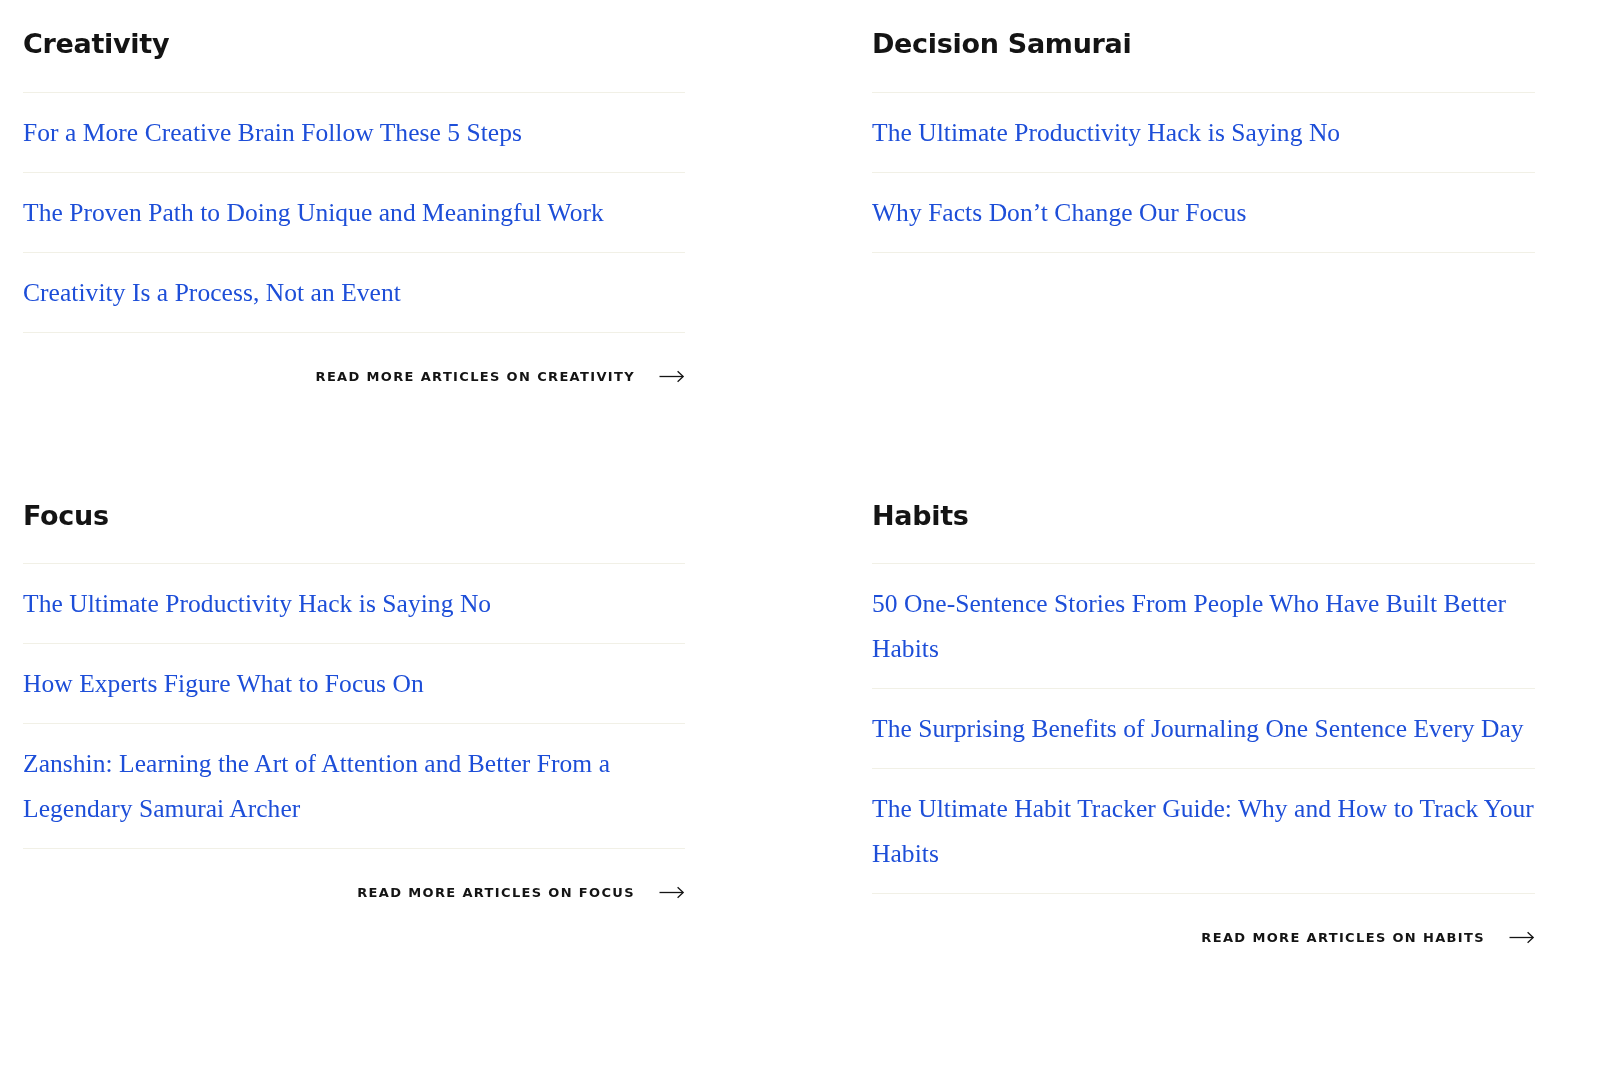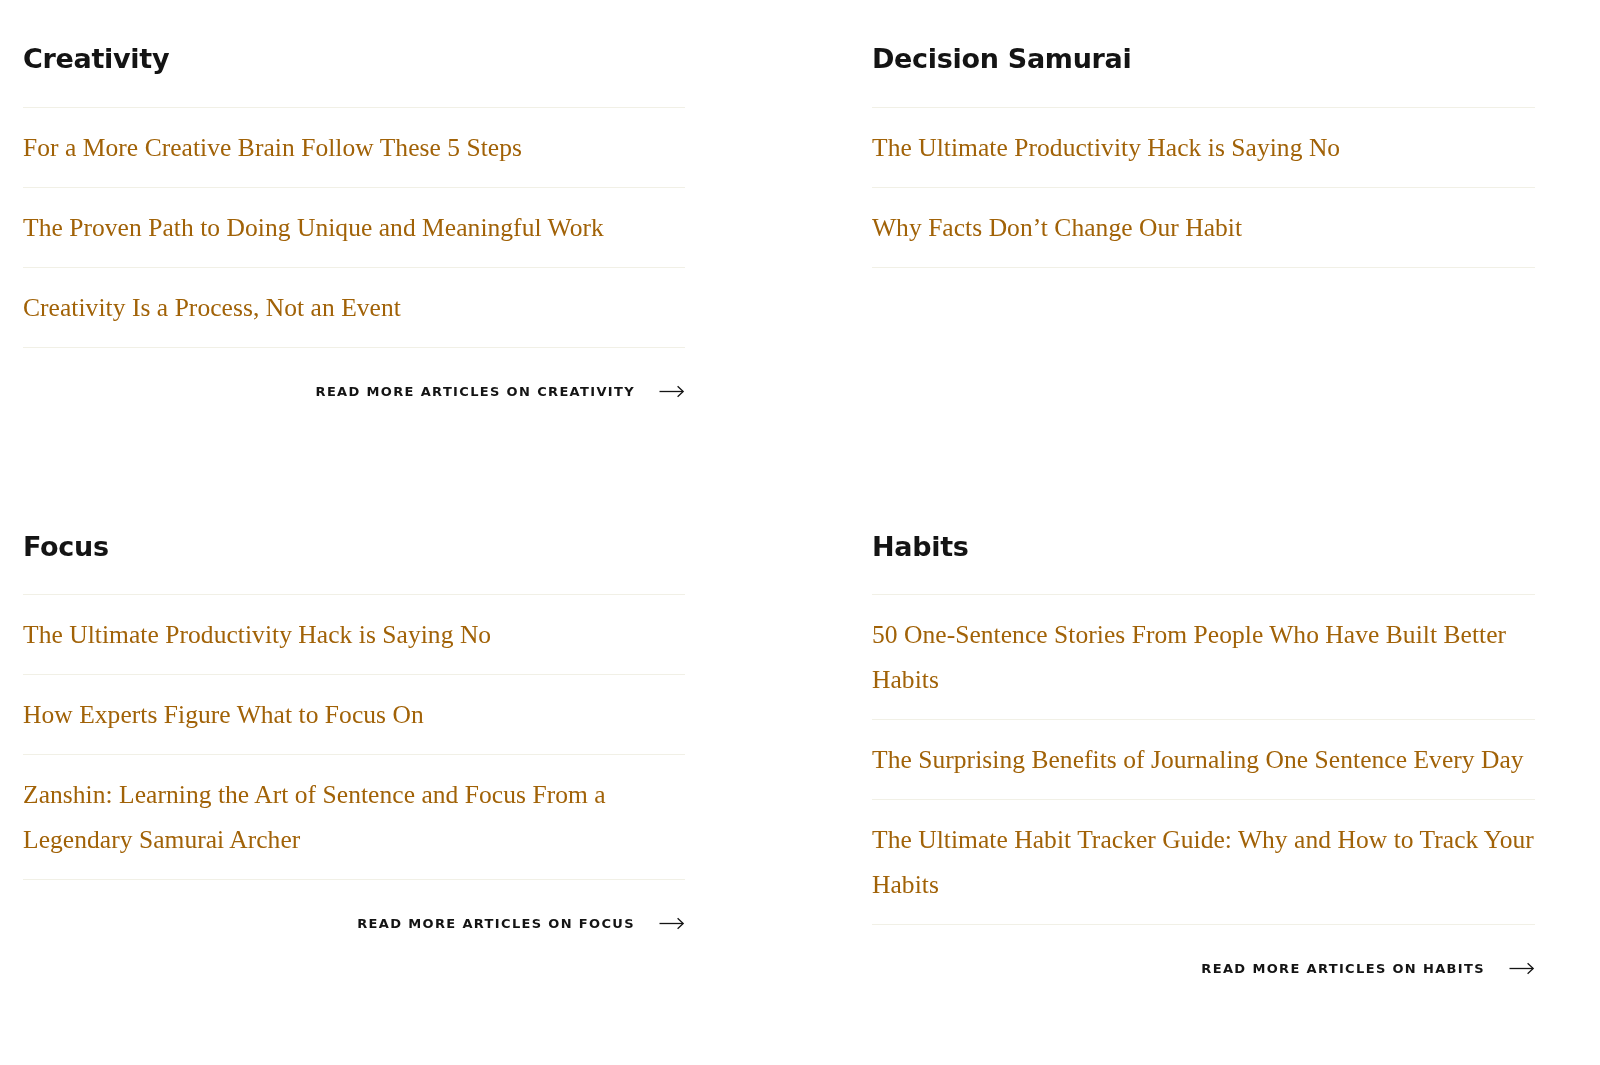--- a/index.html
+++ b/index.html
@@ -21,22 +21,21 @@
     height: 1065px;
     box-sizing: border-box;
     padding: 0 23px 0 23px;
     position: relative;
   }
 
   .grid {
     display: grid;
     grid-template-columns: 662px 187px 663px;
     grid-template-rows: auto auto;
-    row-gap: 16px;
-    margin-top: 15px;
+    row-gap: 0px;
   }
 
   .col-left  { grid-column: 1; }
   .col-gap   { grid-column: 2; }
   .col-right { grid-column: 3; }
 
   .row-a { grid-row: 1; }
   .row-b { grid-row: 2; }
 
   .section {
@@ -76,21 +75,21 @@
   .article-item {
     margin: 0;
     padding: 0;
   }
 
   .article-link {
     display: block;
     font-family: "Liberation Serif", "DejaVu Serif", serif;
     font-size: 25.5px;
     line-height: 45px;
-    color: #a16207;
+    color: #1d4ed8;
     text-decoration: none;
     padding: 17px 0 17px 0;
     letter-spacing: 0.05px;
   }
 
   .read-more-wrap {
     padding-top: 34px;
     text-align: right;
   }
 
@@ -164,41 +163,41 @@
 
     <div class="section col-right row-a">
       <h2 class="section-heading">Decision Samurai</h2>
       <div class="divider heading-rule"></div>
       <ul class="article-list">
         <li class="article-item">
           <a class="article-link" href="#">The Ultimate Productivity Hack is Saying No</a>
           <div class="divider"></div>
         </li>
         <li class="article-item">
-          <a class="article-link" href="#">Why Facts Don’t Change Our Habit</a>
+          <a class="article-link" href="#">Why Facts Don’t Change Our Focus</a>
           <div class="divider"></div>
         </li>
       </ul>
       <div class="section-bottom-space"></div>
     </div>
 
     <div class="section col-left row-b">
       <h2 class="section-heading">Focus</h2>
       <div class="divider heading-rule"></div>
       <ul class="article-list">
         <li class="article-item">
           <a class="article-link" href="#">The Ultimate Productivity Hack is Saying No</a>
           <div class="divider"></div>
         </li>
         <li class="article-item">
           <a class="article-link" href="#">How Experts Figure What to Focus On</a>
           <div class="divider"></div>
         </li>
         <li class="article-item">
-          <a class="article-link" href="#">Zanshin: Learning the Art of Sentence and Focus From a Legendary Samurai Archer</a>
+          <a class="article-link" href="#">Zanshin: Learning the Art of Attention and Better From a Legendary Samurai Archer</a>
           <div class="divider"></div>
         </li>
       </ul>
       <div class="read-more-wrap">
         <a class="read-more" href="#">
           <span class="read-more-label">READ MORE ARTICLES ON FOCUS</span>
           <span class="read-more-arrow">
             <svg width="26" height="13" viewBox="0 0 26 13" fill="none" xmlns="http://www.w3.org/2000/svg" aria-hidden="true">
               <path d="M0.5 6.5 H24" stroke="#141414" stroke-width="1.3"></path>
               <path d="M18.6 1.2 L24.2 6.5 L18.6 11.8" stroke="#141414" stroke-width="1.3" fill="none"></path>

